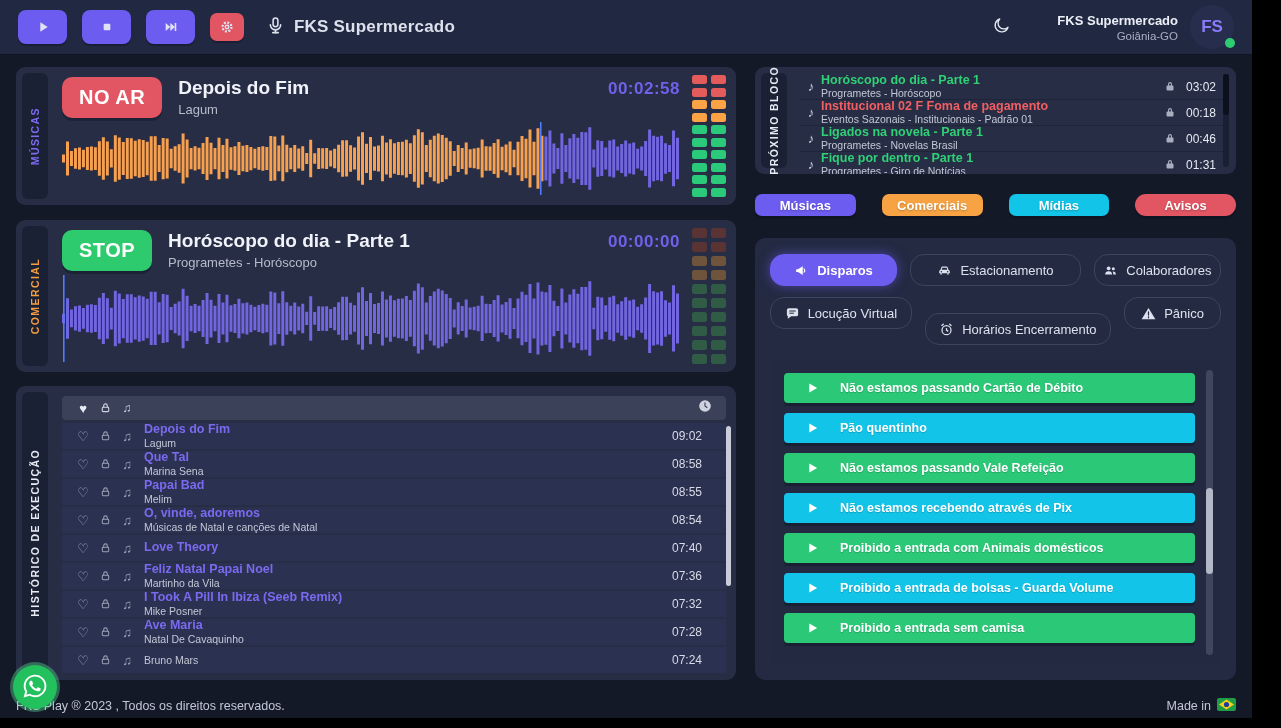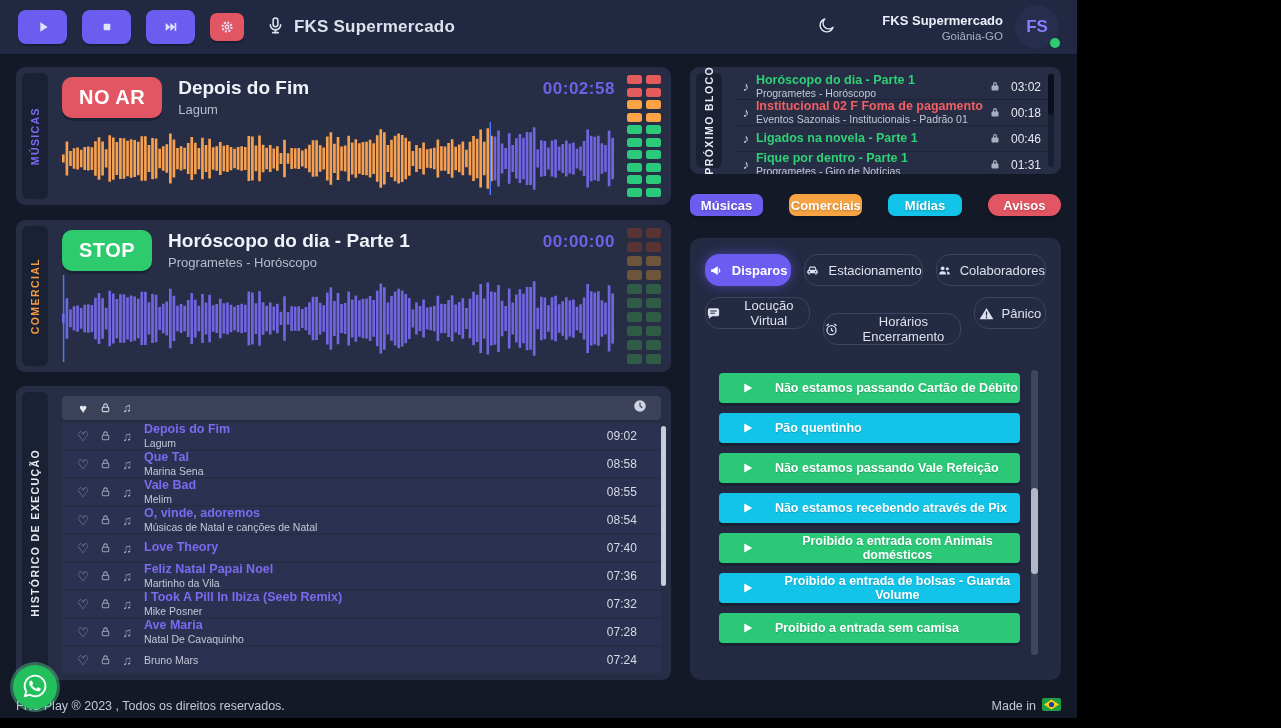--- a/index.html
+++ b/index.html
@@ -1,18 +1,18 @@
 <!DOCTYPE html>
 <html style="--c-bg: #141928; --c-topbar: #212842; --c-panel: #262d44; --c-panel-strip: #1b2134; --c-purple: #6d5cf0; --c-purple-text: #7b6af0; --c-red: #e25563; --c-orange: #f7a343; --c-cyan: #12c4e8; --c-green: #2bc878; --c-wave-played: #f7a050; --c-wave-remaining: #7165e0; --c-playhead: #4d7cfe; --c-vu-red: #e45b5b; --c-vu-orange: #fca345; --c-vu-green: #2bc97a; --c-text: #e4e7f0;"><head>
 <meta charset="utf-8">
 <style>
   * { margin:0; padding:0; box-sizing:border-box; }
   html,body { background:#000; }
   body { font-family:"Liberation Sans", sans-serif; }
-  .app { position:relative; width:1077px; height:728px; background:var(--c-bg); overflow:hidden; color:var(--c-text); }
+  .app { position:relative; width:1252px; height:728px; background:var(--c-bg); overflow:hidden; color:var(--c-text); }
 
   
   .topbar { height:55px; background:var(--c-topbar); display:flex; align-items:center; padding:0 18px; border-bottom:1px solid #101523; }
   .transport { display:flex; align-items:center; gap:15px; }
   .tbtn { width:49px; height:34px; border:none; border-radius:8px; background:var(--c-purple); color:#dfe2f2; display:flex; align-items:center; justify-content:center; cursor:pointer; box-shadow:0 2px 0 rgba(10,14,25,.35); }
   .tbtn.red { width:34px; height:28px; background:var(--c-red); border-radius:7px; }
   .tbtn svg { width:16px; height:16px; }
   .tbtn.red svg { width:14px; height:14px; }
   .station { display:flex; align-items:center; gap:9px; margin-left:22px; color:#dde1ec; }
   .station svg { width:19px; height:19px; }
@@ -336,21 +336,21 @@
   <div class="hrow">
     <span class="hic">♡</span>
     <span class="hic">
       <svg width="11" height="12" viewBox="0 0 24 24" fill="none" stroke="currentColor" stroke-width="2.2">
                   <rect x="5" y="10.5" width="14" height="9.5" rx="2"></rect>
                   <path d="M8 10.5V7a4 4 0 0 1 8 0v3.5"></path>
                 </svg>
     </span>
     <span class="hic">♫</span>
     <div class="hmeta">
-      <div class="htitle">Vale Bad</div>
+      <div class="htitle">Papai Bad</div>
       <div class="hartist">Melim</div>
     </div>
     <div class="htime">08:55</div>
   </div>
 
   <div class="hrow">
     <span class="hic">♡</span>
     <span class="hic">
       <svg width="11" height="12" viewBox="0 0 24 24" fill="none" stroke="currentColor" stroke-width="2.2">
                   <rect x="5" y="10.5" width="14" height="9.5" rx="2"></rect>
@@ -481,20 +481,21 @@
                   <path d="M8 11V7a4 4 0 0 1 8 0v4h-2.3V7a1.7 1.7 0 0 0-3.4 0v4z"></path>
                 </svg>
     </span>
     <span class="nbdur">00:18</span>
   </div>
 
   <div class="nbitem">
     <span class="nbnote">♪</span>
     <div class="nbmeta">
       <div class="nbtitle green">Ligados na novela - Parte 1</div>
+      <div class="nbsub">Programetes - Novelas Brasil</div>
     </div>
     <span class="nblock-ic">
       <svg width="12" height="13" viewBox="0 0 24 24" fill="currentColor">
                   <rect x="5" y="10" width="14" height="10" rx="2"></rect>
                   <path d="M8 11V7a4 4 0 0 1 8 0v4h-2.3V7a1.7 1.7 0 0 0-3.4 0v4z"></path>
                 </svg>
     </span>
     <span class="nbdur">00:46</span>
   </div>
 

